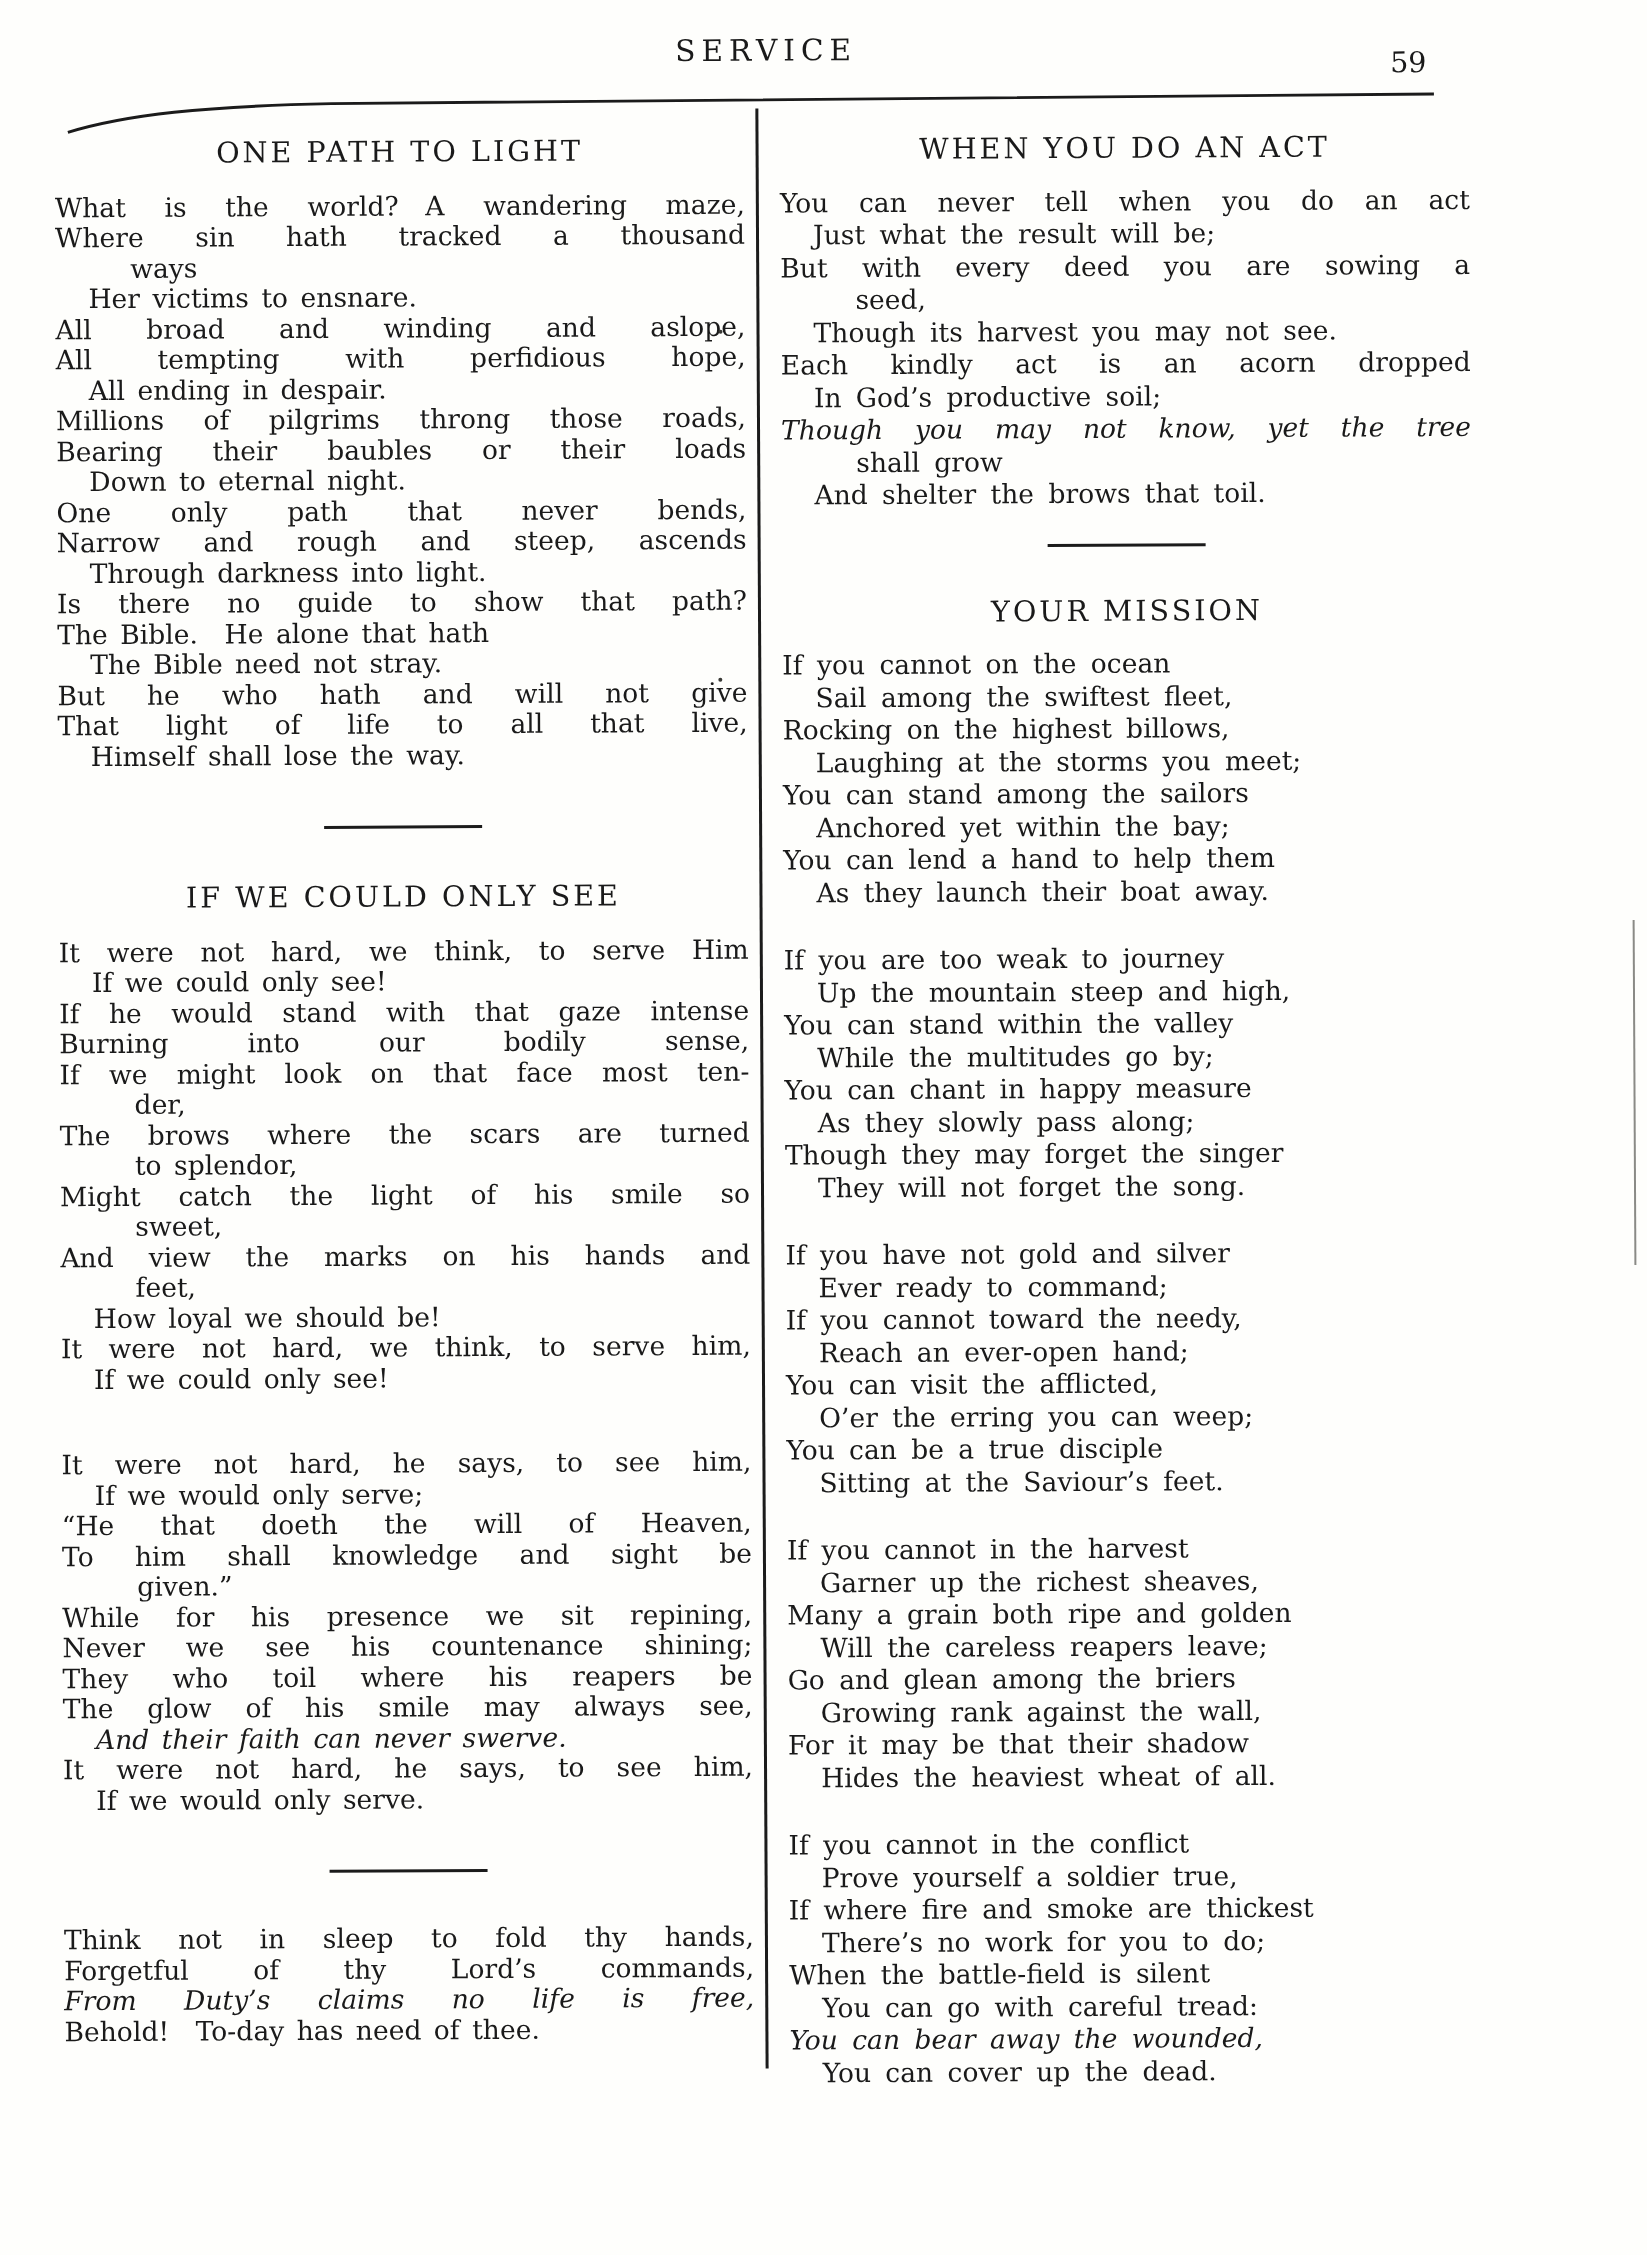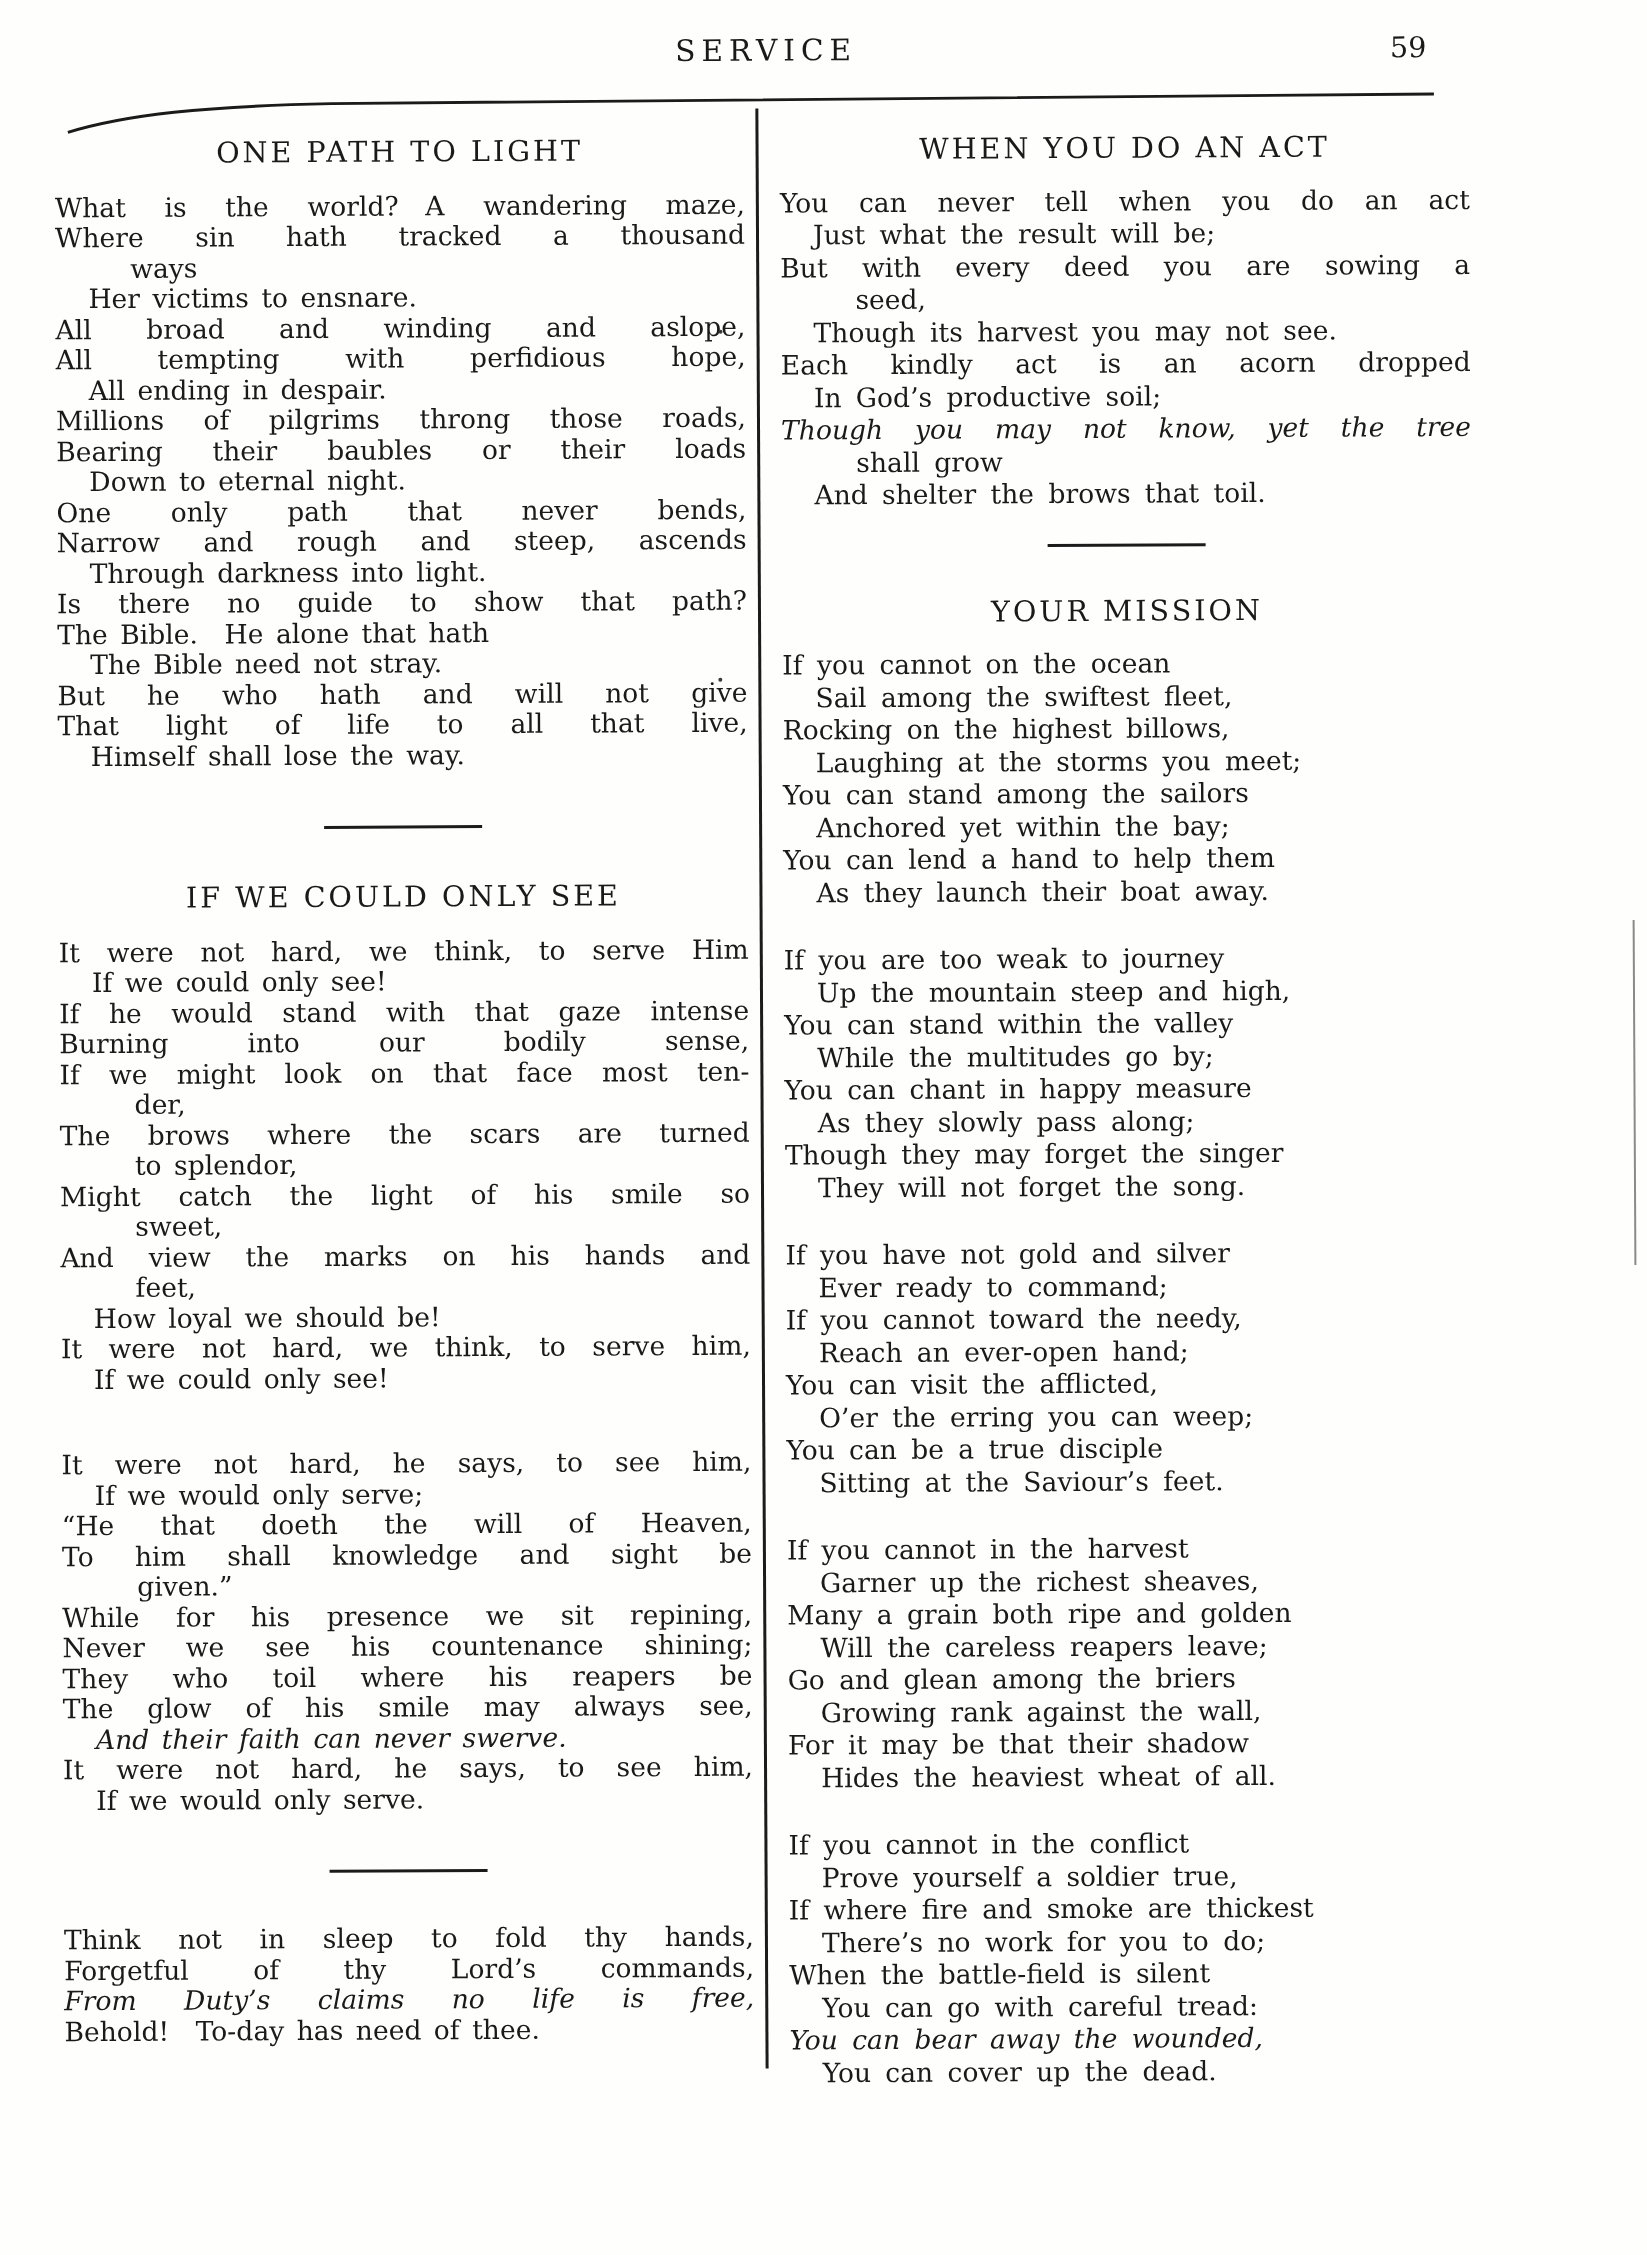--- a/index.html
+++ b/index.html
@@ -2,21 +2,21 @@
 <html><head>
 <meta charset="utf-8">
 <style>
   html,body{margin:0;padding:0;background:#fdfdfb;}
   #page{position:relative;width:1647px;height:2256px;background:#fefefc;overflow:hidden;
         font-family:"DejaVu Serif","Liberation Serif",serif;color:#1a1a1a;}
   #scan{position:absolute;left:0;top:0;width:1647px;height:2256px;
         transform:rotate(-0.3deg);transform-origin:493px 1379px;}
   .running-head{position:absolute;top:35px;left:576px;width:394px;text-align:center;
         font-size:29.6px;letter-spacing:5.9px;}
-  .page-number{position:absolute;top:35px;left:1397px;width:79px;font-size:28.6px;}
+  .page-number{position:absolute;top:50px;left:1397px;width:79px;font-size:28.6px;}
   .header-rule{position:absolute;left:59px;top:95px;}
   .col-divider{position:absolute;left:762px;top:110px;width:3px;height:1960px;background:#1b1b1b;}
   .page-edge{position:absolute;left:1635px;top:926px;width:2px;height:345px;background:#8a8a86;}
   .column{position:absolute;top:134px;width:690px;font-size:26.6px;}
   #col-left{left:61px;}
   #col-right{left:786px;}
   #col-left .line{line-height:30.5px;}
   #col-right .line{line-height:32.5px;}
   #col-left .line{word-spacing:0.15em;}
   #col-right .line{word-spacing:0.22em;}

